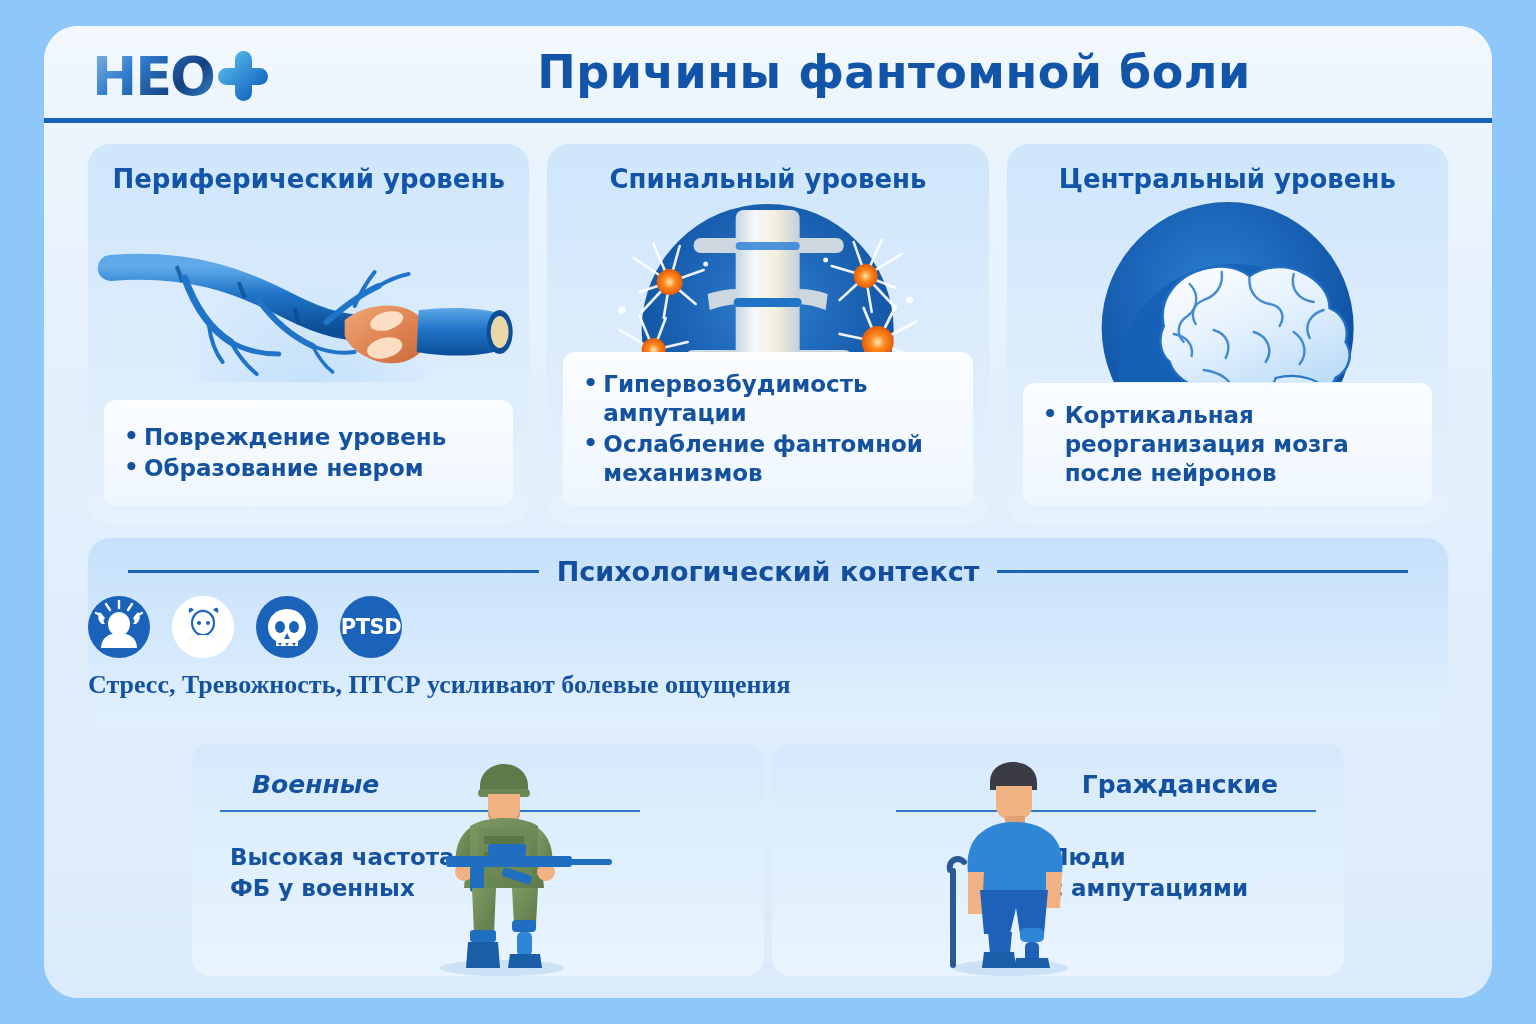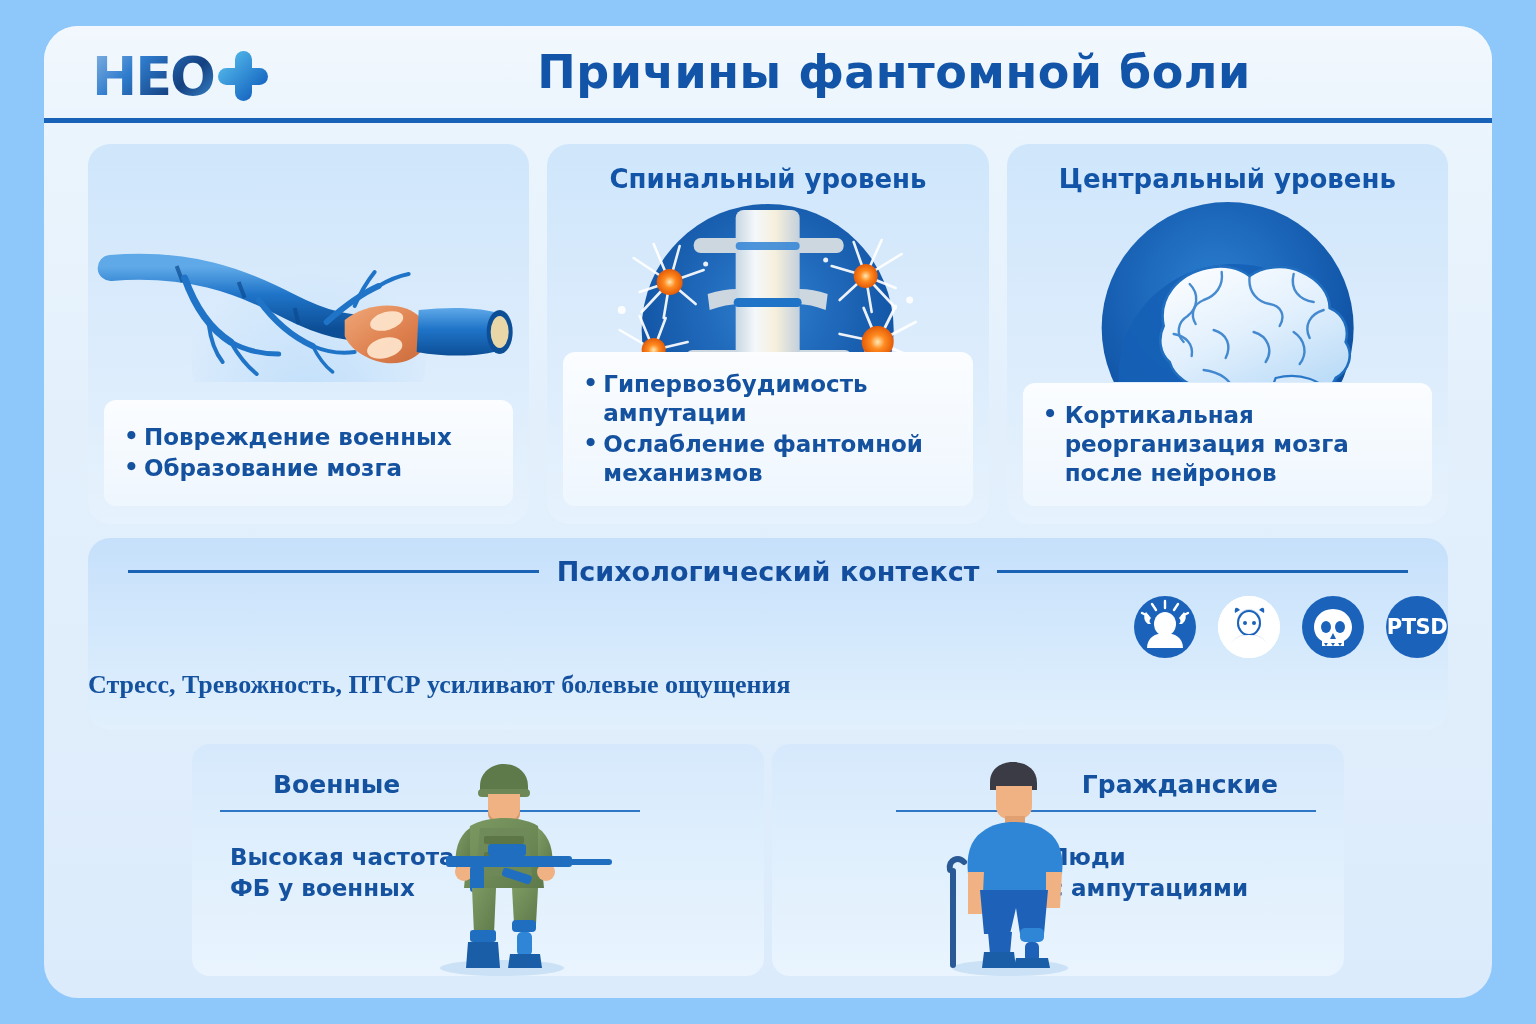--- a/index.html
+++ b/index.html
@@ -62,42 +62,42 @@
   
   .psych{ position:absolute; left:44px; top:512px; width:1360px; height:192px;
      border-radius:22px;
      background:linear-gradient(180deg,#c6e0fb 0%,#d6eafc 60%,#e2f0fd 100%); }
   .psych-head{ position:absolute; top:16px; left:40px; right:40px; height:34px;
      display:flex; align-items:center; gap:18px; }
   .psych-head .rule{ flex:1; height:3px; background:#1b63b5; }
   .psych-head .ttl{ font-size:27px; font-weight:700; color:#134e9e; white-space:nowrap;
      font-family:"DejaVu Sans", sans-serif; }
   .psych-icons{ position:absolute; top:58px; left:0; width:100%; height:62px;
-     display:flex; align-items:center; justify-content:flex-end; gap:22px; }
+     display:flex; align-items:center; justify-content:flex-start; gap:22px; }
   .pic{ width:62px; height:62px; border-radius:50%; background:#1b62bb;
      display:flex; align-items:center; justify-content:center; position:relative; }
   .pic.white{ background:#ffffff; }
   .pic .ptsd{ color:#fff; font-size:21px; font-weight:800; letter-spacing:-0.5px;
      font-family:"DejaVu Sans", sans-serif; }
   .psych-caption{ position:absolute; top:132px; left:0; width:100%; text-align:left;
      font-size:26px; font-weight:700; color:#14519f;
      font-family:Liberation Serif, serif; }
 
   
   .groups{ position:absolute; left:148px; top:718px; width:1152px; height:232px;
      display:flex; gap:8px; }
   .group{ flex:1; position:relative; border-radius:18px;
      background:linear-gradient(180deg,#d6e9fc 0%,#e1f0fd 55%,#e9f4fe 100%);
      overflow:hidden; }
   .group-title{ position:absolute; top:26px; font-size:25px; font-weight:800;
      color:#14519f; font-family:"DejaVu Sans", sans-serif; }
   .group-rule{ position:absolute; top:66px; height:2px; background:#2d77c6; }
   .group-text{ position:absolute; top:98px; font-size:23px; font-weight:600;
      color:#15529f; line-height:1.35; font-family:"DejaVu Sans", sans-serif; }
-  .g-left .group-title{ left:81px; }
+  .g-left .group-title{ left:60px;font-style:italic; }
   .g-left .group-rule{ left:28px; width:420px; }
   .g-left .group-text{ left:38px; }
   .g-right .group-title{ right:66px; }
   .g-right .group-rule{ right:28px; width:420px; }
   .g-right .group-text{ right:96px; text-align:left; }
   .figure{ position:absolute; bottom:0; width:240px; height:220px; }
   .g-left .figure{ right:140px; }
   .g-right .figure{ left:120px; }
 </style>
 </head>
@@ -110,20 +110,21 @@
       <span class="logo-text">HEO</span>
       <span class="logo-plus"></span>
     </div>
     <div class="title">Причины фантомной боли</div>
   </div>
   <div class="header-rule"></div>
 
   <div class="cards">
 
     <div class="card card1">
+      <div class="card-title">Периферический уровень</div>
       <div class="card-art">
         <svg viewBox="0 0 420 180" width="100%" height="100%" preserveAspectRatio="xMidYMid meet">
           <defs>
             <radialGradient id="halo1" cx="50%" cy="75%" r="60%">
               <stop offset="0%" stop-color="#bfdefa"></stop>
                 <stop offset="100%" stop-color="#bfdefa" stop-opacity="0"></stop>
             </radialGradient>
             <linearGradient id="nerveG" x1="0" y1="0" x2="0" y2="1">
               <stop offset="0%" stop-color="#5fa9e8"></stop>
                 <stop offset="45%" stop-color="#1f74c8"></stop>
@@ -161,22 +162,22 @@
           <ellipse cx="288" cy="119" rx="17" ry="9" fill="#fde3c9" opacity=".95" transform="rotate(-16 288 119)"></ellipse>
           <ellipse cx="286" cy="146" rx="18" ry="10" fill="#fde3c9" opacity=".95" transform="rotate(-14 286 146)"></ellipse>
 
           <path d="M320 108 C356 104 386 106 402 112 L402 148 C386 154 352 156 318 150 Z" fill="url(#nerveG)"></path>
           <ellipse cx="401" cy="130" rx="13" ry="22" fill="#0d4f97"></ellipse>
           <ellipse cx="401" cy="130" rx="9" ry="16" fill="#e9d7a8"></ellipse>
         </svg>
       </div>
       <div class="card-box">
         <ul class="bullets">
-          <li>Повреждение военных</li>
-          <li>Образование мозга</li>
+          <li>Повреждение уровень</li>
+          <li>Образование невром</li>
         </ul>
       </div>
     </div>
 
     <div class="card card2">
       <div class="card-title">Спинальный уровень</div>
       <div class="card-art">
         <svg viewBox="0 0 420 180" width="100%" height="100%" preserveAspectRatio="xMidYMid meet">
           <defs>
             <radialGradient id="sphereG" cx="50%" cy="40%" r="70%">

